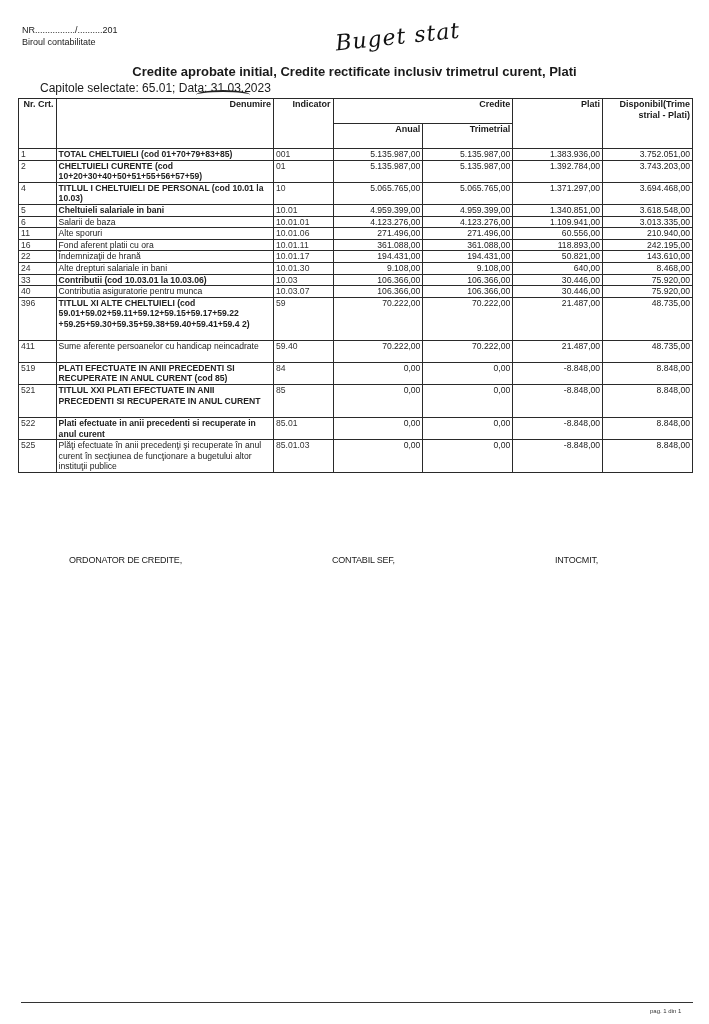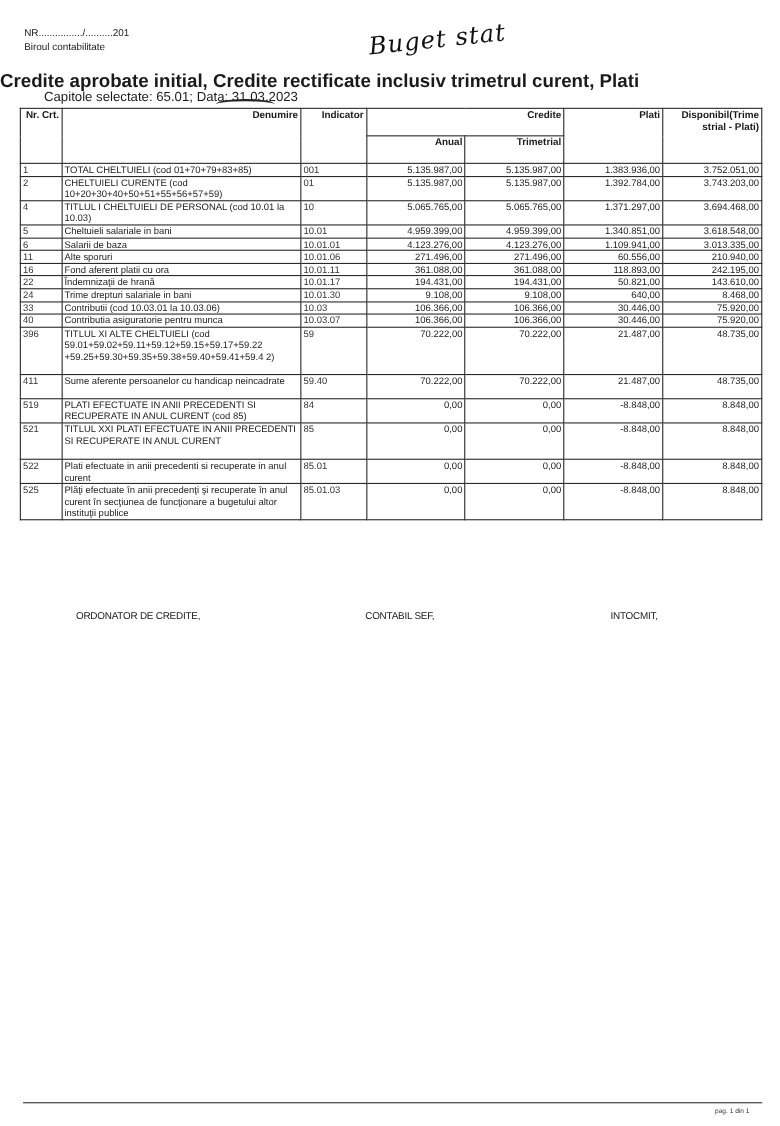--- a/index.html
+++ b/index.html
@@ -8,22 +8,22 @@
     font-family: "Liberation Sans", sans-serif; color: #1a1a1a;
   }
   .abs { position: absolute; }
   .nr-line { left: 22px; top: 25px; font-size: 9px; }
   .birou { left: 22px; top: 37px; font-size: 9px; }
   .signature {
     left: 335px; top: 24px; font-family: "DejaVu Serif", serif; font-style: italic;
     font-size: 22px; transform: rotate(-6deg); letter-spacing: 1px; color: #111;
   }
   .title {
-    left: 0; width: 709px; top: 64px; 
-    font-size: 17px; font-weight: bold;
+    left: 0; width: 709px; top: 64px; text-align: center;
+    font-size: 13px; font-weight: bold;
   }
   .capitole { left: 20px; top: 81px; font-size: 12px; margin-left: 20px; }
   .scribble {
     left: 196px; top: 90px; width: 54px; height: 8px;
     border-top: 2px solid #222; border-radius: 50% 50% 0 0;
   }
 
   table.report {
     position: absolute; left: 18px; top: 98px;
     border-collapse: collapse; table-layout: fixed;
@@ -39,21 +39,21 @@
   .c-nr { width: 36px; }
   .c-den { width: 208px; }
   .c-ind { width: 57px; }
   .c-an { width: 86px; }
   .c-tr { width: 86px; }
   .c-pl { width: 86px; }
   .c-di { width: 86px; }
   td.num { text-align: right; padding-right: 1px; }
   td.nr { color: #333; }
   td.ind { color: #333; }
-  td.den.bold { font-weight: normal; }
+  td.den.bold { font-weight: bold; }
   td.den { color: #222; }
 
   .sign-row { top: 555px; font-size: 9px; letter-spacing: -0.2px; }
   .ord { left: 69px; }
   .cont { left: 332px; }
   .intoc { left: 555px; }
 
   .footer-line {
     left: 21px; top: 1002px; width: 672px; height: 0;
     border-top: 1px solid #333;
@@ -162,21 +162,21 @@
         <td class="nr">22</td>
         <td class="den">Îndemnizaţii de hrană</td>
         <td class="ind">10.01.17</td>
         <td class="num">194.431,00</td>
         <td class="num">194.431,00</td>
         <td class="num">50.821,00</td>
         <td class="num">143.610,00</td>
       </tr>
       <tr style="height: 11px;">
         <td class="nr">24</td>
-        <td class="den">Trime drepturi salariale in bani</td>
+        <td class="den">Alte drepturi salariale in bani</td>
         <td class="ind">10.01.30</td>
         <td class="num">9.108,00</td>
         <td class="num">9.108,00</td>
         <td class="num">640,00</td>
         <td class="num">8.468,00</td>
       </tr>
       <tr style="height: 11px;">
         <td class="nr">33</td>
         <td class="den bold">Contributii  (cod 10.03.01 la 10.03.06)</td>
         <td class="ind">10.03</td>

